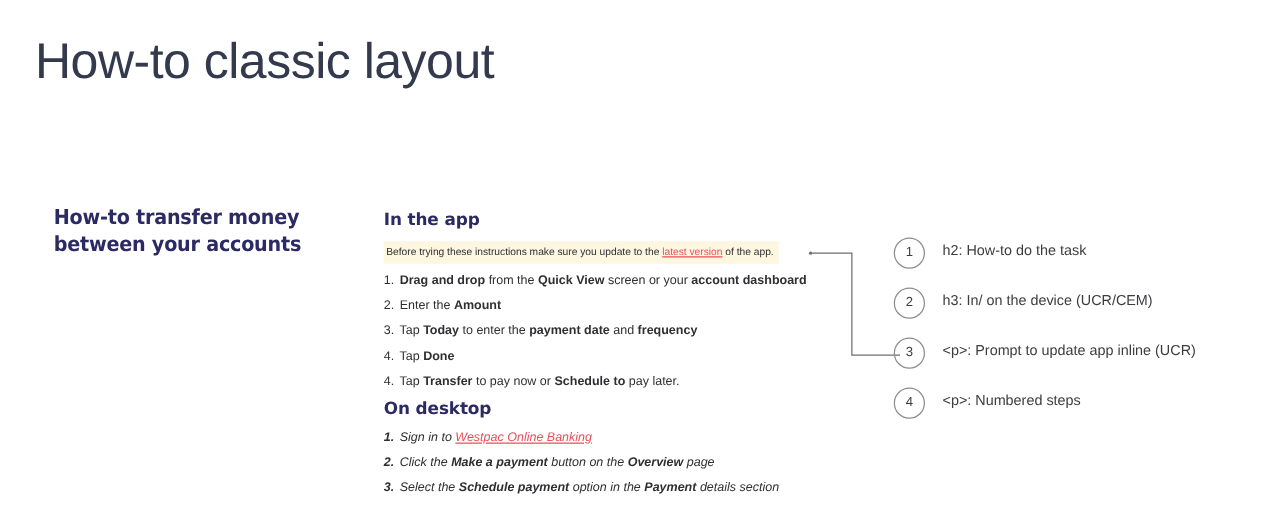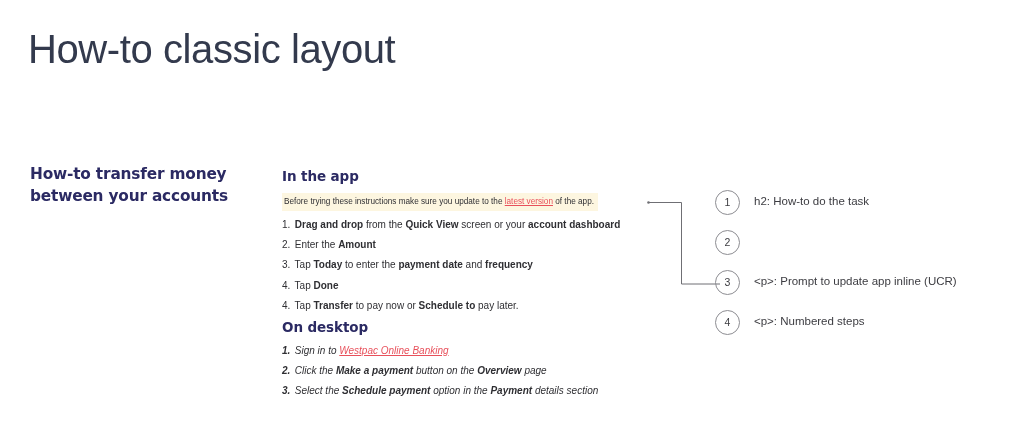--- a/index.html
+++ b/index.html
@@ -25,39 +25,39 @@
     font-weight: 400;
     color: #333a4d;
     letter-spacing: -0.4px;
     line-height: 1.15;
     white-space: nowrap;
   }
 
   
   .sidebar {
     position: absolute;
-    left: 30px;
+    left: 43px;
     top: 163px;
     width: 230px;
   }
   .sidebar-title {
     font-family: "DejaVu Sans", sans-serif;
     font-size: 16.5px;
     font-weight: 700;
     color: #2b2a63;
     line-height: 1.33;
     letter-spacing: -0.2px;
     transform: scaleX(0.93);
     transform-origin: left top;
   }
 
   
   .doc {
     position: absolute;
-    left: 282px;
+    left: 307px;
     top: 168px;
     width: 370px;
   }
   .doc-h3 {
     font-family: "DejaVu Sans", sans-serif;
     font-size: 13.5px;
     font-weight: 700;
     color: #2b2a63;
     letter-spacing: -0.1px;
     margin: 0;
@@ -191,20 +191,21 @@
   <circle cx="8.5" cy="10.5" r="1.3" fill="#6f6f74"></circle>
 </svg>
 
 <div class="callouts" id="callouts">
     <div class="callout">
       <div class="callout-circle">1</div>
       <div class="callout-text">h2: How-to do the task</div>
     </div>
     <div class="callout">
       <div class="callout-circle">2</div>
+      <div class="callout-text">h3: In/ on the device (UCR/CEM)</div>
     </div>
     <div class="callout">
       <div class="callout-circle">3</div>
       <div class="callout-text">&lt;p&gt;: Prompt to update app inline (UCR)</div>
     </div>
     <div class="callout">
       <div class="callout-circle">4</div>
       <div class="callout-text">&lt;p&gt;: Numbered steps</div>
     </div>
   </div>

